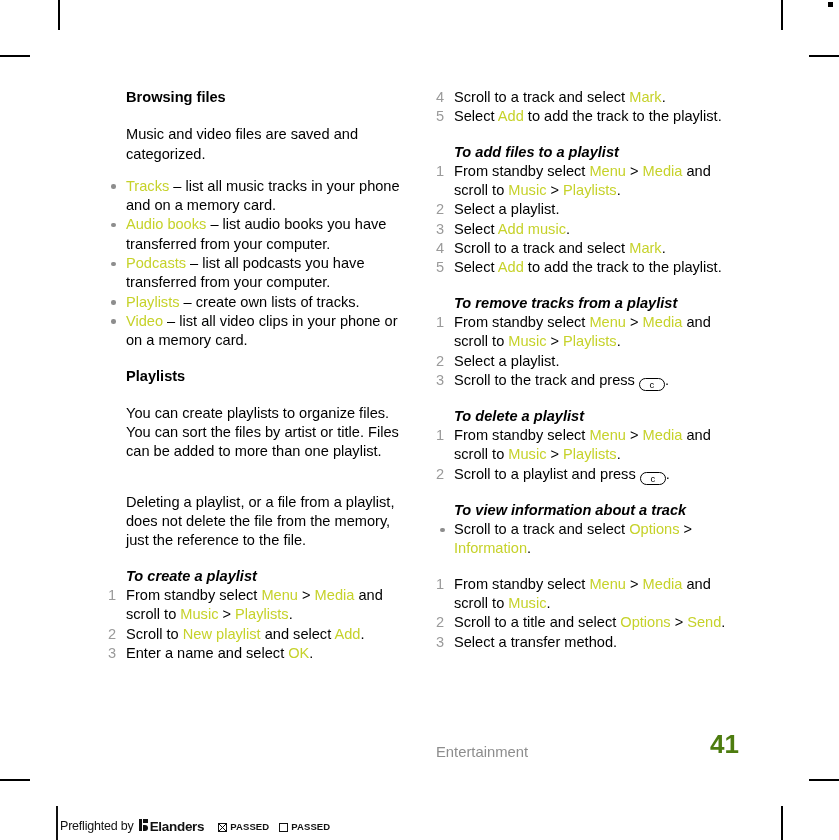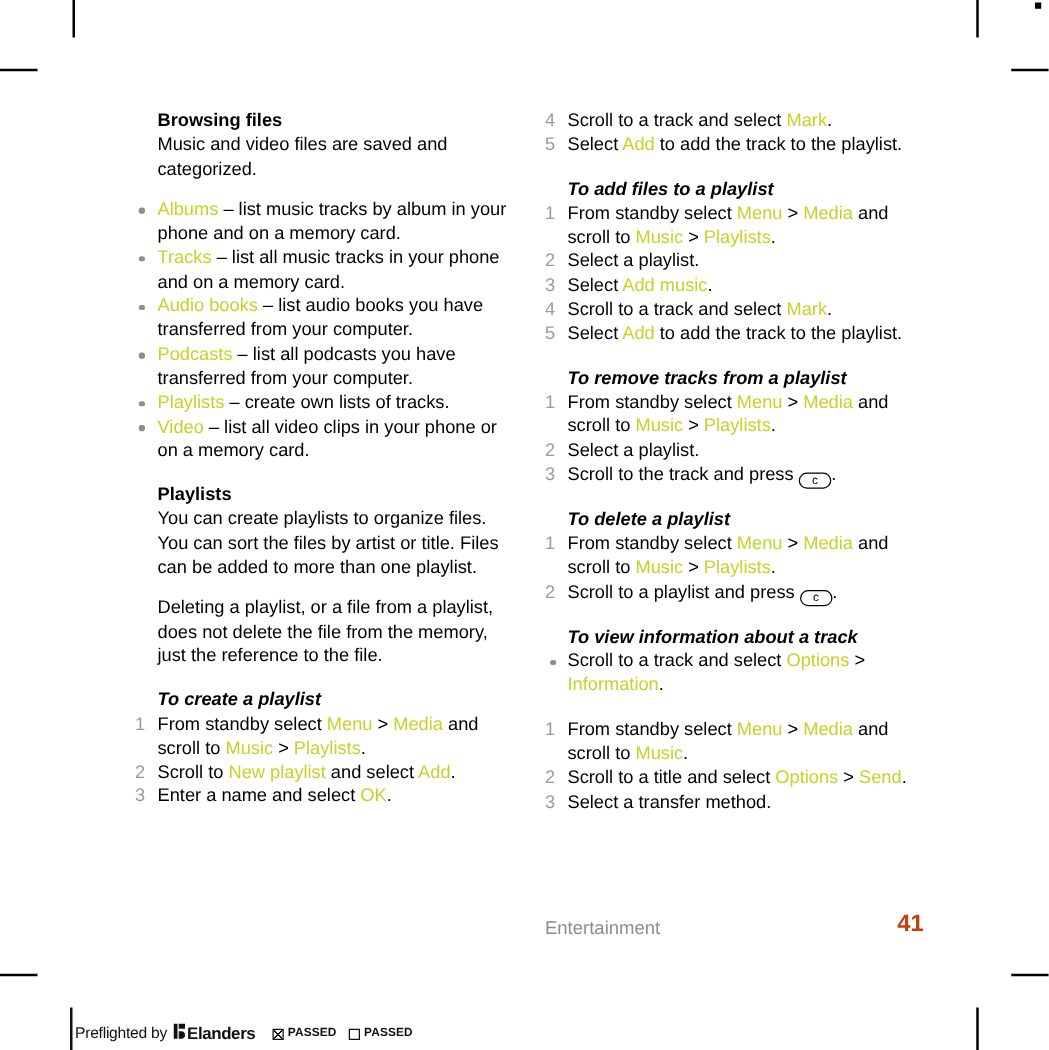--- a/index.html
+++ b/index.html
@@ -37,21 +37,21 @@
 
   
   h3.sec{
     font-size:14.6px;
     font-weight:bold;
     margin:0 0 0 18px;
     padding:0;
     line-height:19.3px;
   }
   .body-para{
-    margin:0 0 0 18px;
+    margin:18px 0 0 18px;
     line-height:19.3px;
   }
   .gap-sm{height:13px;}
   .gap-md{height:16px;}
 
   h4.proc{
     font-size:14.6px;
     font-weight:bold;
     font-style:italic;
     margin:0 0 0 18px;
@@ -118,23 +118,23 @@
     width:303px;
     display:flex;
     align-items:flex-end;
   }
   .footer-chapter{
     color:#8d8d8d;
     font-size:14.8px;
   }
   .footer-page{
     margin-left:auto;
-    font-size:19px;
+    font-size:26px;
     font-weight:bold;
-    color:#c2410c;
+    color:#4d7c0f;
   }
 
   
   .preflight{
     position:absolute;
     left:60px;top:812px;
     height:28px;
     display:flex;
     align-items:center;
     font-family:"Liberation Sans", sans-serif;
@@ -194,21 +194,20 @@
 <div class="mark mark-h" style="left:809px;top:779px;width:30px;"></div>
 <div class="mark mark-v" style="left:781px;top:806px;height:34px;"></div>
 
 <div class="page">
 
   <div class="col col-left">
     <h3 class="sec">Browsing files</h3>
     <div class="body-para">Music and video files are saved and categorized.</div>
     <div class="gap-sm"></div>
     <ul class="blist" id="left-bullets">
-        <li><span class="bullet"></span><span class="acc">Albums</span><span> – list music tracks by album in your phone and on a memory card.</span></li>
         <li><span class="bullet"></span><span class="acc">Tracks</span><span> – list all music tracks in your phone and on a memory card.</span></li>
         <li><span class="bullet"></span><span class="acc">Audio books</span><span> – list audio books you have transferred from your computer.</span></li>
         <li><span class="bullet"></span><span class="acc">Podcasts</span><span> – list all podcasts you have transferred from your computer.</span></li>
         <li><span class="bullet"></span><span class="acc">Playlists</span><span> – create own lists of tracks.</span></li>
         <li><span class="bullet"></span><span class="acc">Video</span><span> – list all video clips in your phone or on a memory card.</span></li>
       </ul>
     <div class="gap-md"></div>
     <h3 class="sec">Playlists</h3>
     <div class="body-para">You can create playlists to organize files. You can sort the files by artist or title. Files can be added to more than one playlist.</div>
     <div class="gap-sm"></div>

